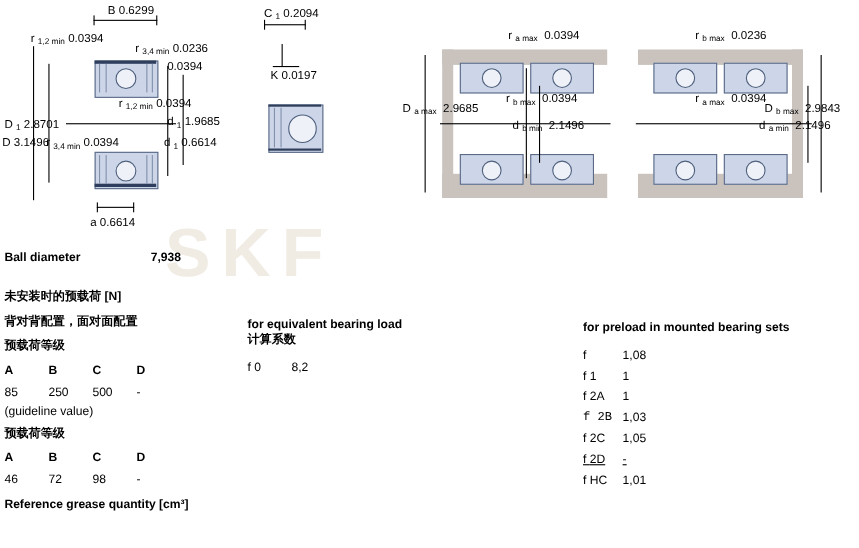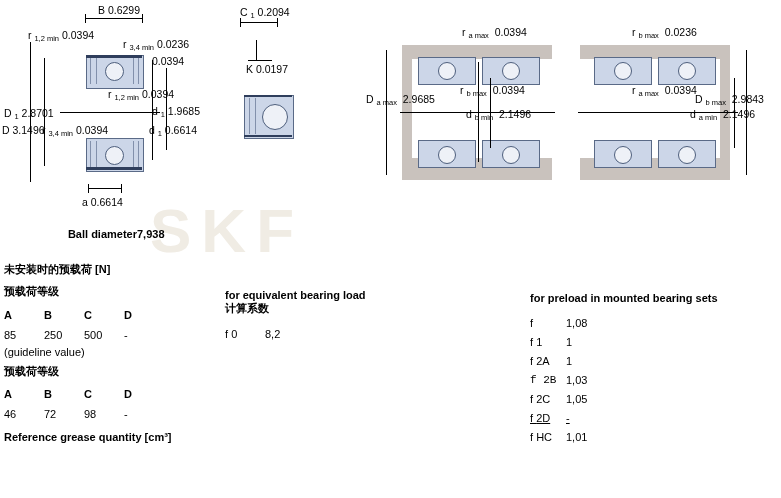--- a/index.html
+++ b/index.html
@@ -190,26 +190,27 @@
   </div>
   <div class="abs lbl" style="left:125px;top:93px;">
     D <span class="sub">b max</span>&nbsp;&nbsp;<span>2.9843</span>
   </div>
   <div class="abs lbl" style="left:120px;top:108px;">
     d <span class="sub">a min</span>&nbsp;&nbsp;<span>2.1496</span>
   </div>
 </div>
 
 <div class="abs" style="left:4px;top:228px;width:215px;">
-  <div style="display:flex;text-align:right;">
+  <div style="display:flex;">
     <div class="bold" style="width:133px;">Ball diameter</div>
     <div class="bold">7,938</div>
   </div>
 
   <div class="bold" style="margin-top:22px;">未安装时的预载荷 [N]</div>
+  <div class="bold" style="margin-top:7px;">背对背配置，面对面配置</div>
   <div class="bold" style="margin-top:7px;">预载荷等级</div>
 
   <div style="display:flex;margin-top:10px;">
     <div class="bold" style="width:40px;">A</div>
     <div class="bold" style="width:40px;">B</div>
     <div class="bold" style="width:40px;">C</div>
     <div class="bold" style="width:40px;">D</div>
   </div>
   <div style="display:flex;margin-top:8px;">
     <div style="width:40px;">85</div>

